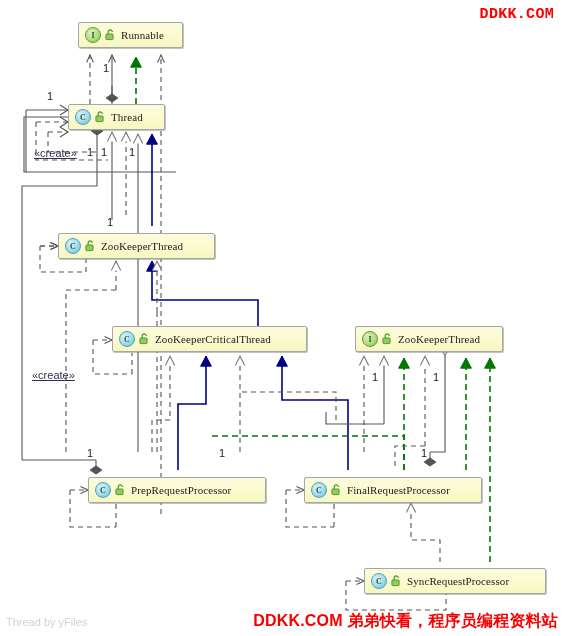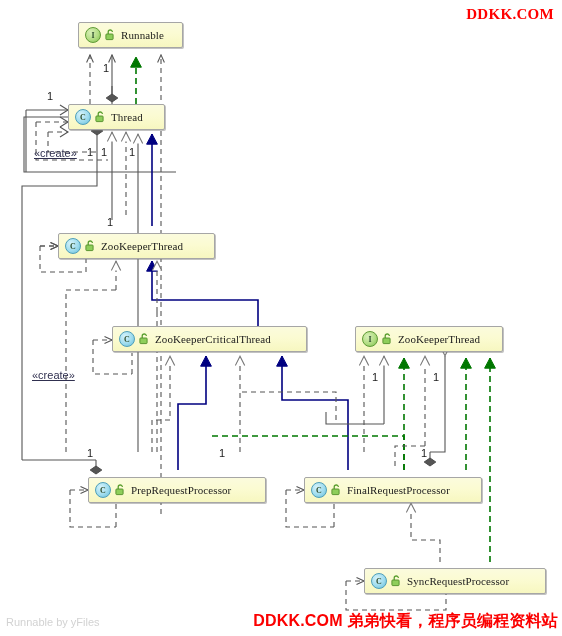--- a/index.html
+++ b/index.html
@@ -86,21 +86,21 @@
     font-family: "Liberation Sans", sans-serif;
     font-size: 11px;
     color: #30304f;
     white-space: nowrap;
     text-decoration: underline;
   }
   .watermark-top {
     position: absolute;
     right: 8px;
     top: 6px;
-    font-family: Liberation Serif, serif;
+    font-family: Liberation Mono, monospace;
     font-size: 15px;
     font-weight: bold;
     color: #ff0000;
     letter-spacing: 0.3px;
   }
   .watermark-bottom {
     position: absolute;
     right: 4px;
     bottom: 4px;
     font-family: "Liberation Sans", sans-serif;
@@ -337,15 +337,15 @@
   <div class="edge-label" style="left:433px; top:371px;">1</div>
   <div class="edge-label" style="left:87px;  top:447px;">1</div>
   <div class="edge-label" style="left:219px; top:447px;">1</div>
   <div class="edge-label" style="left:421px; top:447px;">1</div>
 
   <div class="stereo-label" style="left:34px; top:147px;">«create»</div>
   <div class="stereo-label" style="left:32px; top:369px;">«create»</div>
 
   <div class="watermark-top">DDKK.COM</div>
   <div class="watermark-bottom">DDKK.COM 弟弟快看，程序员编程资料站</div>
-  <div class="powered-by">Runnable by yFiles</div>
+  <div class="powered-by">Thread by yFiles</div>
 
 </div>
 
 </body></html>

